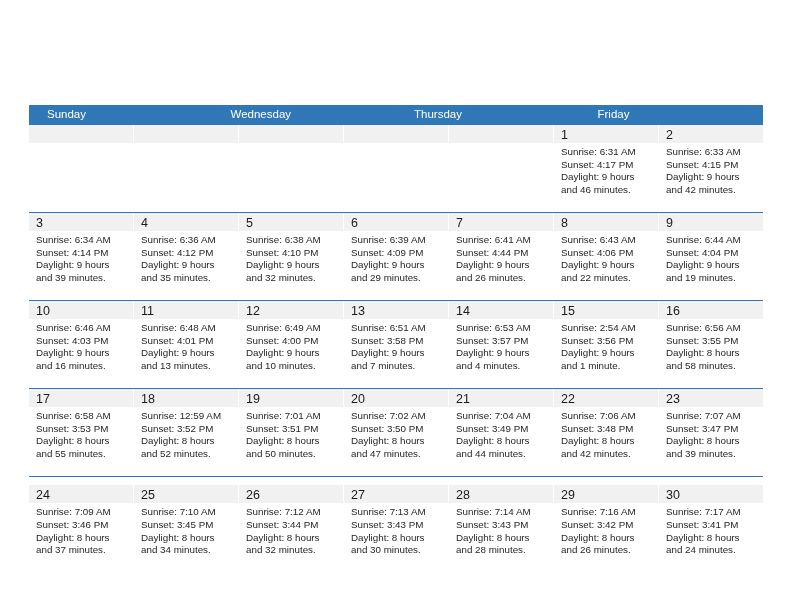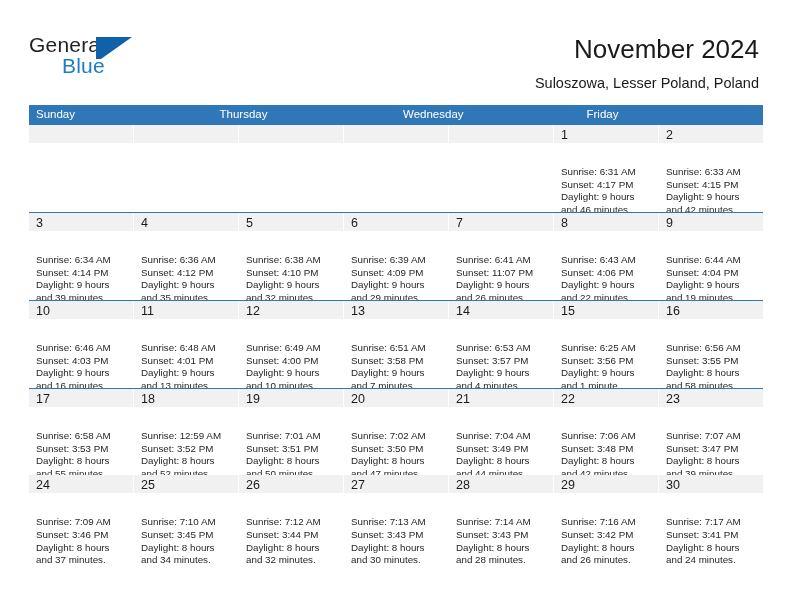--- a/index.html
+++ b/index.html
@@ -100,21 +100,21 @@
   .weekday-row {
     display: flex;
     background: #3077b8;
     height: 19px;
   }
   .weekday {
     flex: 1 1 0;
     color: #ffffff;
     font-size: 11.5px;
     line-height: 19px;
-    padding-left: 7px;
+    padding-left: 18px;
     box-sizing: border-box;
     white-space: nowrap;
     overflow: hidden;
   }
   .week-row {
     display: flex;
     border-top: 1.4px solid #3077b8;
     height: 88px;
     box-sizing: border-box;
   }
@@ -144,47 +144,36 @@
     color: #1a1a1a;
   }
   .day-cell.empty .date-band {
     background: #f1f1f1;
   }
   .day-info {
     padding: 3px 5px 0 7px;
     font-size: 9.8px;
     line-height: 12.6px;
     color: #262626;
-    margin-top: 20px;
   }
   .day-info div {
     white-space: nowrap;
   }
 </style>
 </head>
 <body>
 
 <div class="page">
 
-  <div class="header">
-    <div class="logo">
-      <span class="logo-general">General</span>
-      <span class="logo-bar"></span>
-      <span class="logo-tri"></span>
-      <span class="logo-blue">Blue</span>
-    </div>
-    <div class="title">November 2024</div>
-    <div class="subtitle">Suloszowa, Lesser Poland, Poland</div>
-  </div>
 
   <div class="calendar">
     <div class="weekday-row">
       <div class="weekday">Sunday</div>
+      <div class="weekday">Wednesday</div>
       <div class="weekday">Thursday</div>
-      <div class="weekday">Wednesday</div>
       <div class="weekday">Friday</div>
     </div>
 
     <div class="week-row">
       <div class="day-cell empty">
         <div class="date-band"><span class="date-num"></span></div>
       </div>
       <div class="day-cell empty">
         <div class="date-band"><span class="date-num"></span></div>
       </div>
@@ -251,21 +240,21 @@
           <div>Sunrise: 6:39 AM</div>
           <div>Sunset: 4:09 PM</div>
           <div>Daylight: 9 hours</div>
           <div>and 29 minutes.</div>
         </div>
       </div>
       <div class="day-cell">
         <div class="date-band"><span class="date-num">7</span></div>
         <div class="day-info">
           <div>Sunrise: 6:41 AM</div>
-          <div>Sunset: 11:07 PM</div>
+          <div>Sunset: 4:44 PM</div>
           <div>Daylight: 9 hours</div>
           <div>and 26 minutes.</div>
         </div>
       </div>
       <div class="day-cell">
         <div class="date-band"><span class="date-num">8</span></div>
         <div class="day-info">
           <div>Sunrise: 6:43 AM</div>
           <div>Sunset: 4:06 PM</div>
           <div>Daylight: 9 hours</div>
@@ -325,21 +314,21 @@
         <div class="day-info">
           <div>Sunrise: 6:53 AM</div>
           <div>Sunset: 3:57 PM</div>
           <div>Daylight: 9 hours</div>
           <div>and 4 minutes.</div>
         </div>
       </div>
       <div class="day-cell">
         <div class="date-band"><span class="date-num">15</span></div>
         <div class="day-info">
-          <div>Sunrise: 6:25 AM</div>
+          <div>Sunrise: 2:54 AM</div>
           <div>Sunset: 3:56 PM</div>
           <div>Daylight: 9 hours</div>
           <div>and 1 minute.</div>
         </div>
       </div>
       <div class="day-cell">
         <div class="date-band"><span class="date-num">16</span></div>
         <div class="day-info">
           <div>Sunrise: 6:56 AM</div>
           <div>Sunset: 3:55 PM</div>

